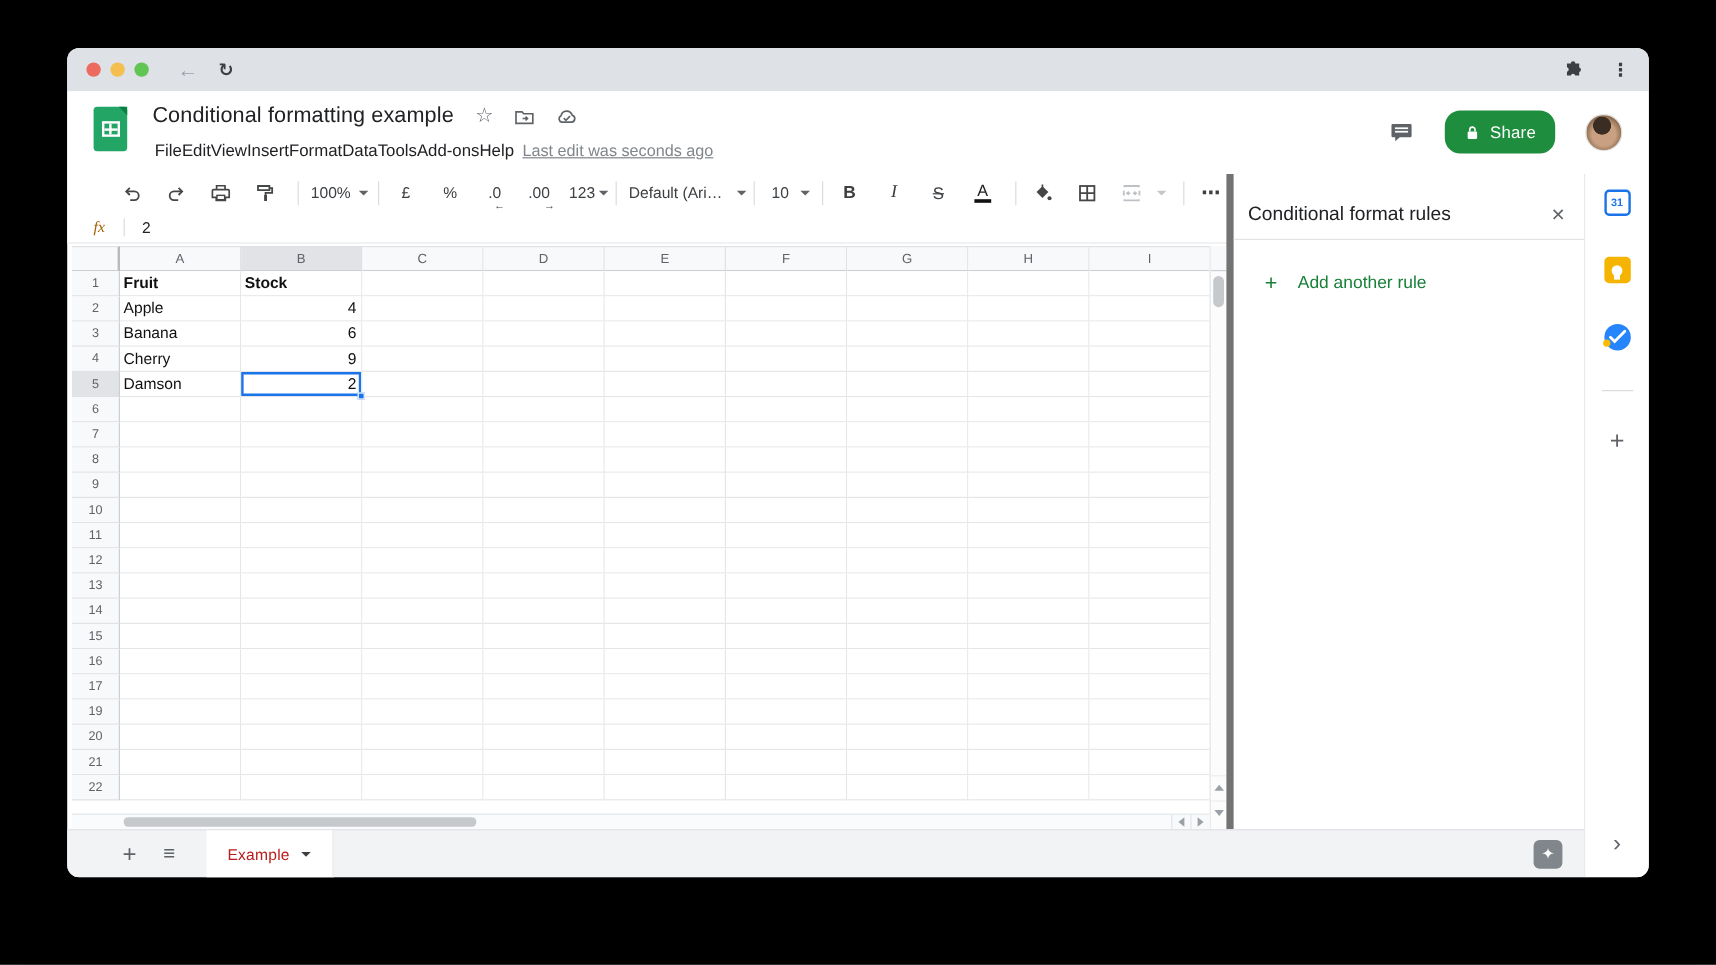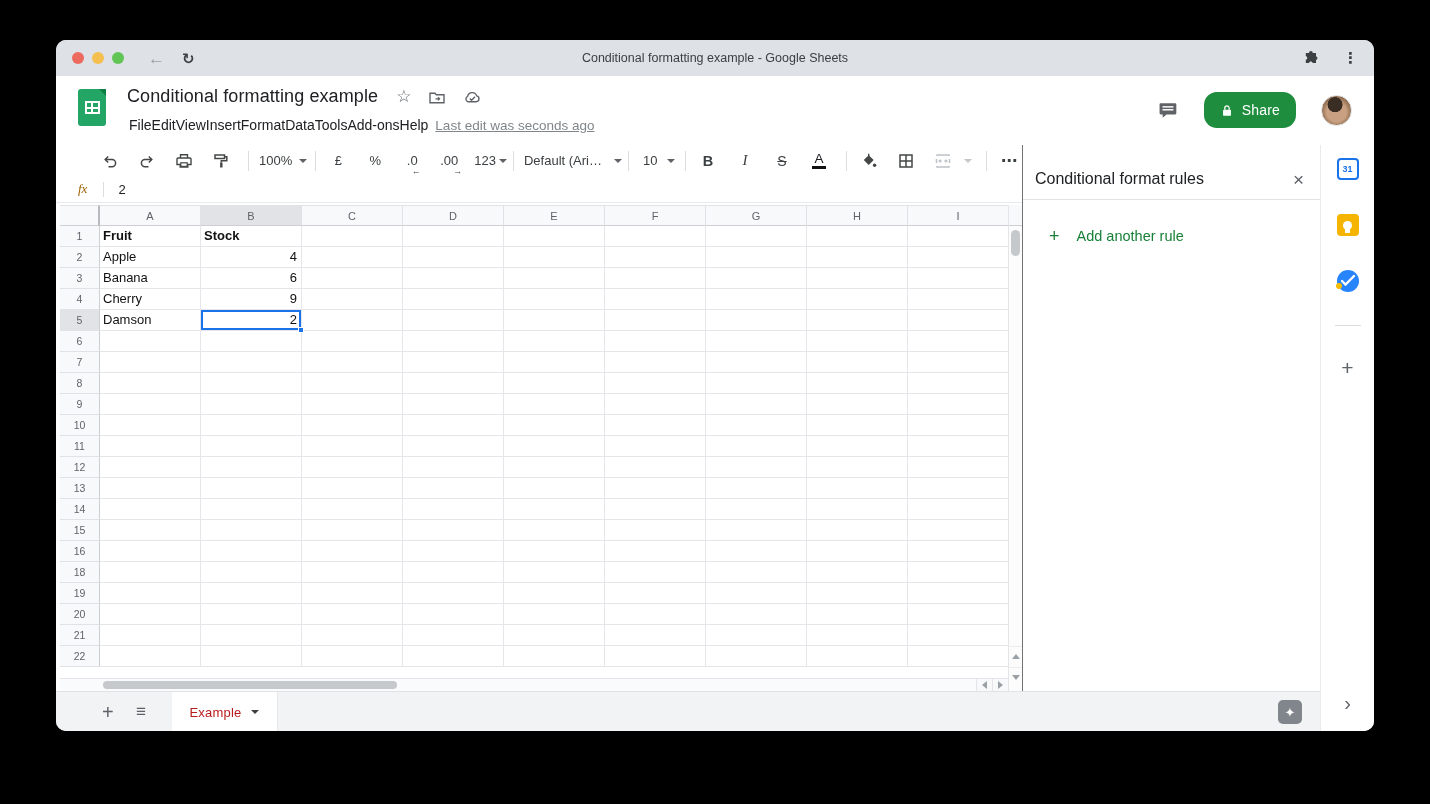--- a/index.html
+++ b/index.html
@@ -83,21 +83,21 @@
   .tri-up{width:0;height:0;border-left:4px solid transparent;border-right:4px solid transparent;border-bottom:5px solid #9AA0A6}
   .tri-down{width:0;height:0;border-left:4px solid transparent;border-right:4px solid transparent;border-top:5px solid #9AA0A6}
   .h-strip{position:absolute;left:0;top:473px;width:948px;height:13px;border-top:1px solid #E3E5E8;background:#FAFBFC}
   .h-thumb{position:absolute;left:43px;top:2px;width:294px;height:8px;border-radius:4px;background:#C6C9CC}
   .h-btns{position:absolute;right:0;top:0;height:12px;display:flex}
   .h-btn{width:16px;height:12px;display:flex;align-items:center;justify-content:center;border-left:1px solid #E3E5E8;background:#F8F9FA}
   .tri-l{width:0;height:0;border-top:4px solid transparent;border-bottom:4px solid transparent;border-right:5px solid #9AA0A6}
   .tri-r{width:0;height:0;border-top:4px solid transparent;border-bottom:4px solid transparent;border-left:5px solid #9AA0A6}
 
   
-  .sidebar{position:absolute;left:966px;top:105px;width:298px;height:546px;background:#fff;border-left:1px solid #737373}
+  .sidebar{position:absolute;left:966px;top:105px;width:298px;height:546px;background:#fff;border-left:6px solid #737373}
   .sb-header{height:55px;display:flex;align-items:center;padding:14px 16px 0 12px;border-bottom:1px solid #E3E3E3}
   .sb-title{font-size:16px;color:#202124}
   .sb-close{margin-left:auto;font-size:19px;color:#5F6368;line-height:1;background:none;border:none;font-family:inherit;cursor:pointer}
   .add-rule{margin-top:27px;margin-left:26px;display:flex;align-items:center;gap:17px;color:#188038;font-size:14.5px;background:none;border:none;font-family:inherit;cursor:pointer}
   .add-rule .plus{font-size:18px;line-height:1}
 
   
   .rail{position:absolute;left:1264px;top:105px;width:54px;height:586px;background:#fff;border-left:1px solid #E9EAEC}
   .rail-ic{position:absolute;left:50%;transform:translateX(-50%)}
   .ic-cal{top:13px;width:22px;height:22px;background:#fff;border:2px solid #1A73E8;border-radius:4px;display:flex;align-items:center;justify-content:center;font-size:9px;font-weight:bold;color:#1A73E8}
@@ -126,21 +126,20 @@
 <body>
 
 <div class="window">
 
   <div class="chrome">
     <div class="tl tl-close"></div>
     <div class="tl tl-min"></div>
     <div class="tl tl-zoom"></div>
     <div class="chrome-back">←</div>
     <div class="chrome-reload">↻</div>
-    <div class="chrome-title">Conditional formatting example - Google Sheets</div>
     <div class="chrome-right">
       <span>
         <svg width="16" height="16" viewBox="0 0 16 16">
             <path d="M6 2.9a1.9 1.9 0 0 1 3.8 0H13v3.3a1.9 1.9 0 0 1 0 3.7V13H9.7a1.9 1.9 0 0 0-3.7 0H2.8V9.8a1.9 1.9 0 0 0 0-3.7V2.9z" fill="#3C4043"></path>
           </svg>
       </span>
       <span class="chrome-menu">⋮</span>
     </div>
   </div>
 
@@ -514,21 +513,21 @@
           <div class="g-cell"></div>
           <div class="g-cell"></div>
           <div class="g-cell"></div>
           <div class="g-cell"></div>
           <div class="g-cell"></div>
           <div class="g-cell"></div>
           <div class="g-cell"></div>
           <div class="g-cell"></div>
         </div>
         <div class="g-row">
-          <div class="row-h">18</div>
+          <div class="row-h">17</div>
           <div class="g-cell"></div>
           <div class="g-cell"></div>
           <div class="g-cell"></div>
           <div class="g-cell"></div>
           <div class="g-cell"></div>
           <div class="g-cell"></div>
           <div class="g-cell"></div>
           <div class="g-cell"></div>
           <div class="g-cell"></div>
         </div>

